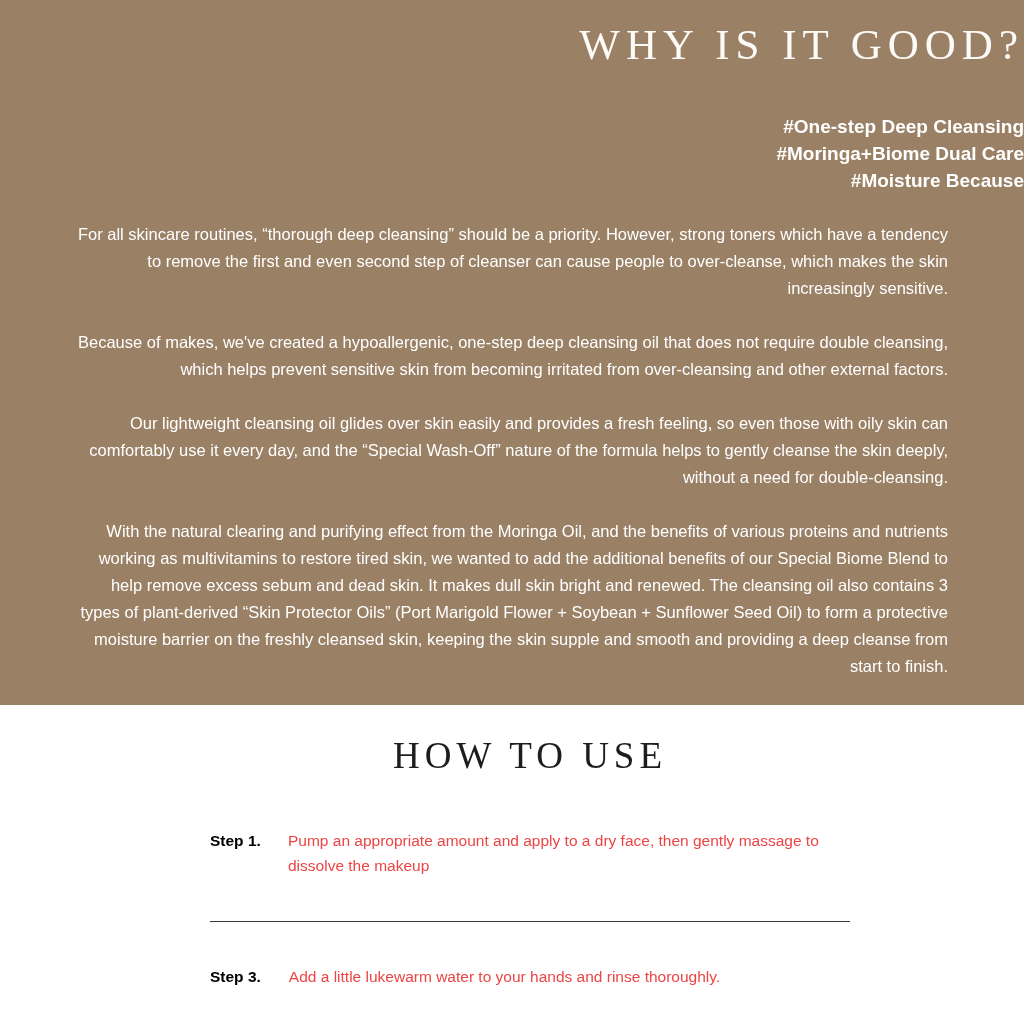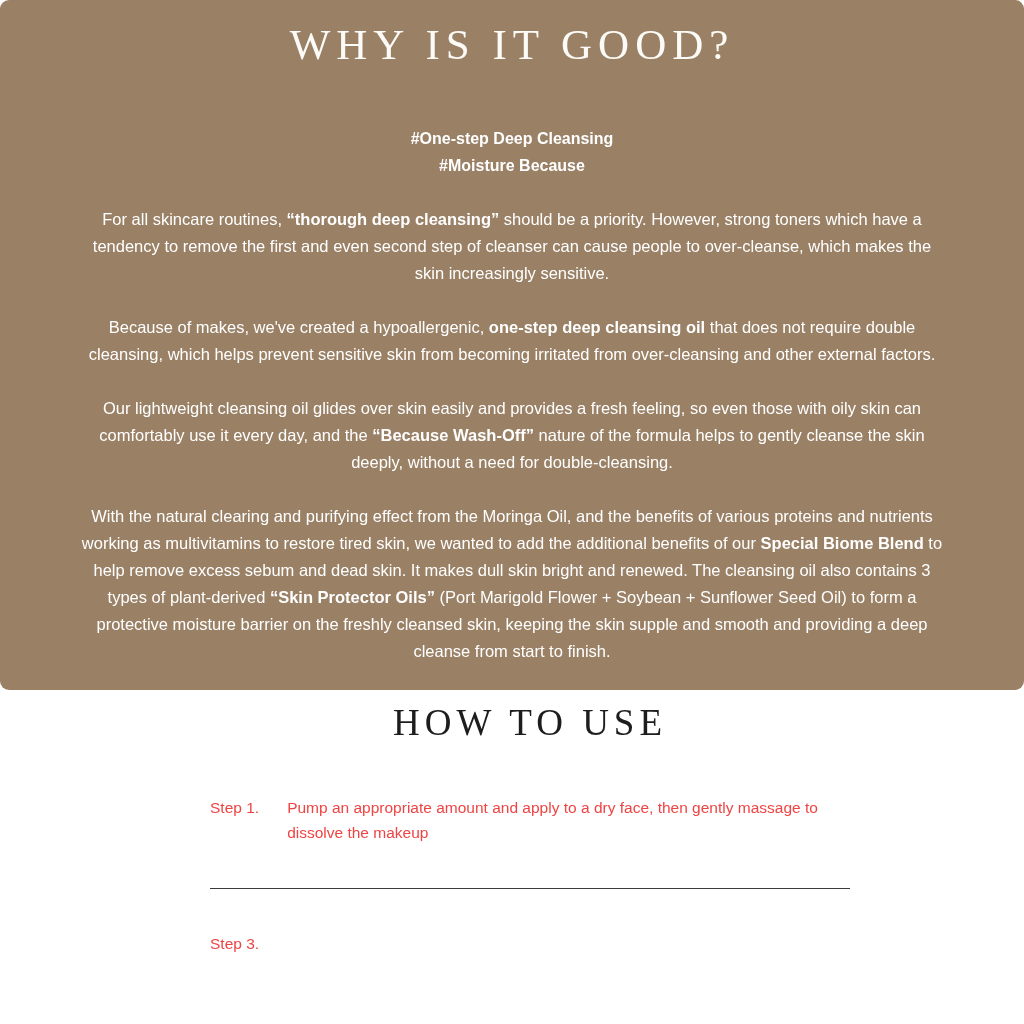--- a/index.html
+++ b/index.html
@@ -8,55 +8,54 @@
     background: #ffffff;
     font-family: "Liberation Sans", sans-serif;
     overflow-x: hidden;
   }
   body { height: 1024px; overflow: hidden; }
 
   
   .why-section {
     background: #9a8166;
     color: #ffffff;
-    text-align: center;
+    text-align: right;
     padding: 20px 0 25px;
-    border-radius: 9px;
   }
   .why-title {
     font-family: "Liberation Serif", serif;
     font-weight: 400;
     font-size: 43px;
     letter-spacing: 6px;
     color: #fdfbf7;
     line-height: 1.15;
   }
   .hashtags {
-    margin-top: 56px;
+    margin-top: 44px;
     font-weight: 700;
-    font-size: 16px;
+    font-size: 19px;
     line-height: 27px;
   }
   .paragraphs {
     width: 872px;
     margin: 0 auto;
   }
   .para {
     margin-top: 27px;
     font-size: 16.5px;
     line-height: 27px;
     font-weight: 400;
   }
-  .para strong { font-weight: 700; }
+  .para strong { font-weight: 400; }
 
   
   .how-section {
     background: #ffffff;
     text-align: center;
-    padding-top: 12px;
+    padding-top: 30px;
     margin-left: 36px;
   }
   .how-title {
     font-family: "Liberation Serif", serif;
     font-weight: 400;
     font-size: 37px;
     letter-spacing: 5px;
     color: #1d1d1d;
     line-height: 1.15;
   }
@@ -65,22 +64,22 @@
     margin: 50px auto 0;
     text-align: left;
   }
   .step-row {
     display: flex;
     gap: 28px;
     font-size: 15.5px;
     line-height: 25px;
   }
   .step-label {
-    font-weight: 400;
-    color: #ef4444;
+    font-weight: 700;
+    color: #000000;
     white-space: nowrap;
     min-width: 48px;
   }
   .step-text {
     color: #ef4444;
     max-width: 562px;
   }
   .step-divider {
     border: none;
     border-top: 1px solid #3a3a3a;
@@ -88,37 +87,39 @@
   }
 </style>
 </head>
 <body>
 
 <section class="why-section" style="background: rgb(154, 129, 102); color: rgb(255, 255, 255);">
   <h1 class="why-title">WHY IS IT GOOD?</h1>
 
   <div class="hashtags">
       <div>#One-step Deep Cleansing</div>
+      <div>#Moringa+Biome Dual Care</div>
       <div>#Moisture Because</div>
     </div>
 
   <div class="paragraphs">
       <p class="para"><span>For all skincare routines, </span><strong>“thorough deep cleansing”</strong><span> should be a priority. However, strong toners which have a tendency to remove the first and even second step of cleanser can cause people to over-cleanse, which makes the skin increasingly sensitive.</span></p>
       <p class="para"><span>Because of makes, we've created a hypoallergenic, </span><strong>one-step deep cleansing oil</strong><span> that does not require double cleansing, which helps prevent sensitive skin from becoming irritated from over-cleansing and other external factors.</span></p>
-      <p class="para"><span>Our lightweight cleansing oil glides over skin easily and provides a fresh feeling, so even those with oily skin can comfortably use it every day, and the </span><strong>“Because Wash-Off”</strong><span> nature of the formula helps to gently cleanse the skin deeply, without a need for double-cleansing.</span></p>
+      <p class="para"><span>Our lightweight cleansing oil glides over skin easily and provides a fresh feeling, so even those with oily skin can comfortably use it every day, and the </span><strong>“Special Wash-Off”</strong><span> nature of the formula helps to gently cleanse the skin deeply, without a need for double-cleansing.</span></p>
       <p class="para"><span>With the natural clearing and purifying effect from the Moringa Oil, and the benefits of various proteins and nutrients working as multivitamins to restore tired skin, we wanted to add the additional benefits of our </span><strong>Special Biome Blend</strong><span> to help remove excess sebum and dead skin. It makes dull skin bright and renewed. The cleansing oil also contains 3 types of plant-derived </span><strong>“Skin Protector Oils”</strong><span> (Port Marigold Flower + Soybean + Sunflower Seed Oil) to form a protective moisture barrier on the freshly cleansed skin, keeping the skin supple and smooth and providing a deep cleanse from start to finish.</span></p>
     </div>
 </section>
 
 <section class="how-section" style="background: rgb(255, 255, 255);">
   <h2 class="how-title">HOW TO USE</h2>
 
   <div class="steps">
       <div class="step-row">
         <div class="step-label">Step 1.</div>
         <div class="step-text">Pump an appropriate amount and apply to a dry face, then gently massage to dissolve the makeup</div>
       </div>
       <hr class="step-divider">
       <div class="step-row">
         <div class="step-label">Step 3.</div>
+        <div class="step-text">Add a little lukewarm water to your hands and rinse thoroughly.</div>
       </div>
     </div>
 </section>
 
 </body></html>

